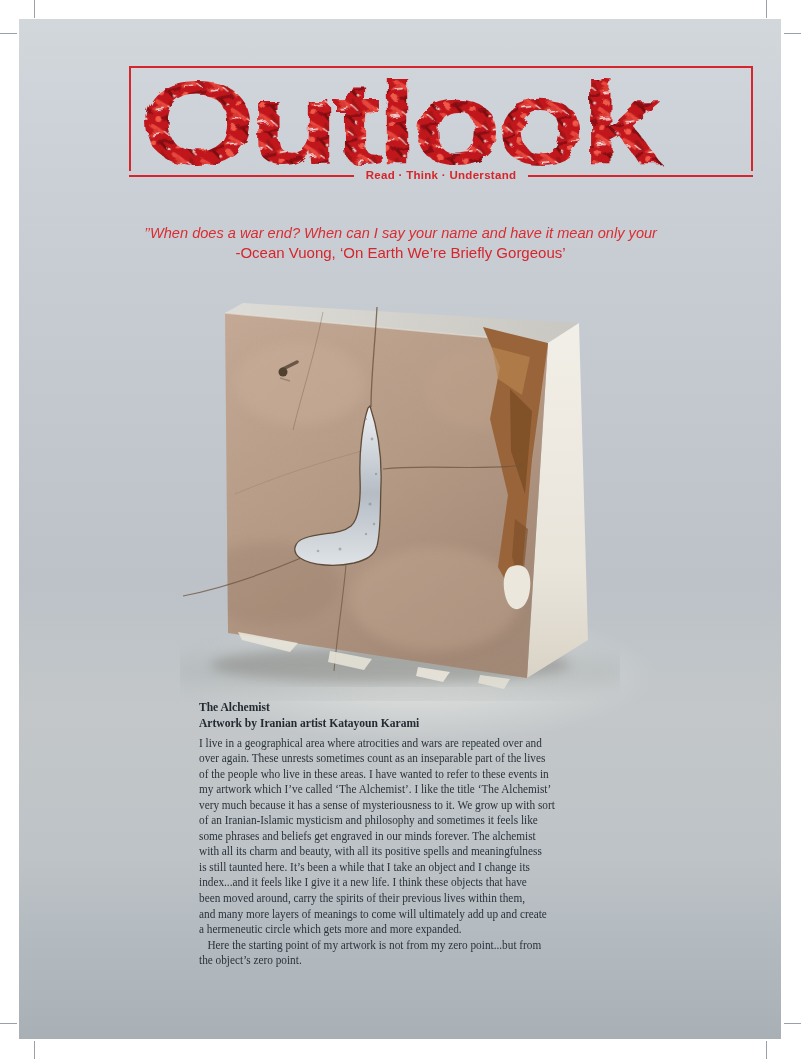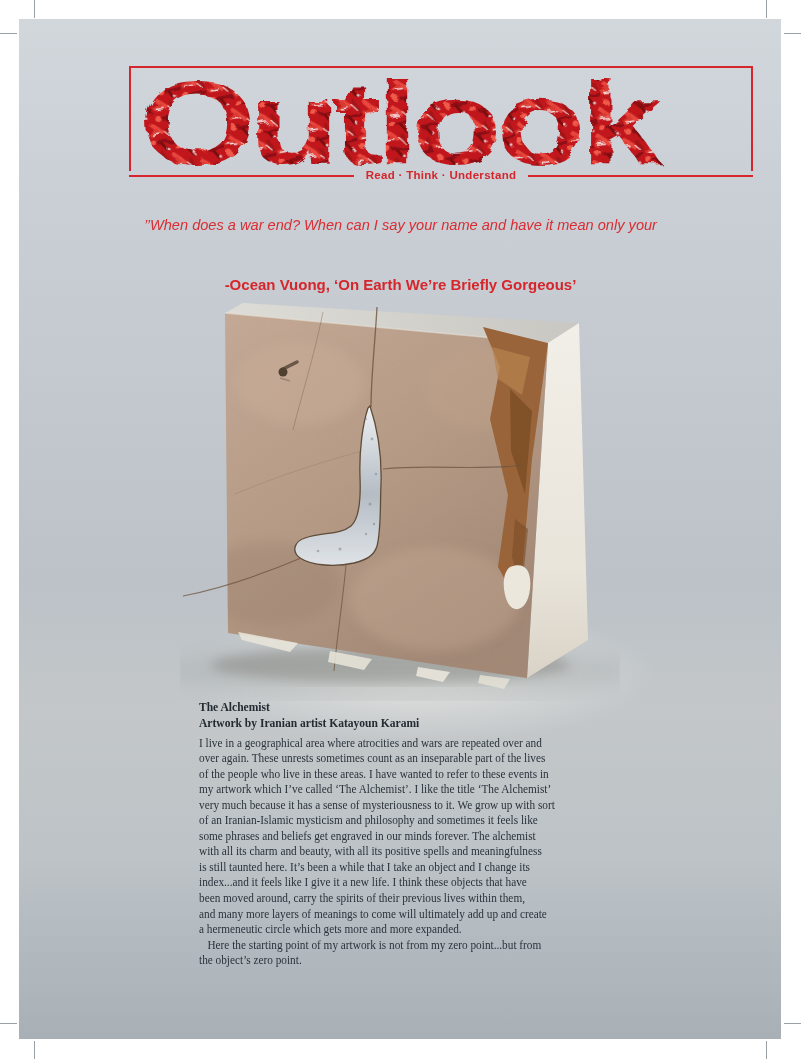--- a/index.html
+++ b/index.html
@@ -26,27 +26,27 @@
     position:absolute;left:-2px;right:-2px;top:100px;height:15px;
     display:flex;align-items:center;gap:12px;
   }
   .tagline-row .rule{flex:1;height:2px;background:#d6252b;}
   .tagline{
     color:#d6252b;font-weight:bold;font-size:11.5px;letter-spacing:.3px;
     line-height:15px;white-space:nowrap;
   }
   
   .quote{
-    position:absolute;left:100px;top:216px;width:601px;text-align:center;
+    position:absolute;left:100px;top:224px;width:601px;text-align:center;
     color:#d92d33;font-style:italic;font-size:14.6px;line-height:19px;
   }
   .quote .qline{white-space:pre;}
   .attribution{
-    position:absolute;left:100px;top:276px;width:601px;text-align:center;
-    color:#d6252b;font-weight:bold;font-size:15px;line-height:18px;
+    position:absolute;left:100px;top:244px;width:601px;text-align:center;
+    color:#d6252b;font-weight:normal;font-size:15px;line-height:18px;
   }
   
   .artwork{position:absolute;left:180px;top:299px;width:440px;height:402px;}
   
   .article{
     position:absolute;left:199px;top:699px;width:512px;
     transform:scaleX(0.855);transform-origin:left top;
     font-family:"Liberation Serif",serif;color:#2a323b;
   }
   .article .a-title,.article .a-byline{

